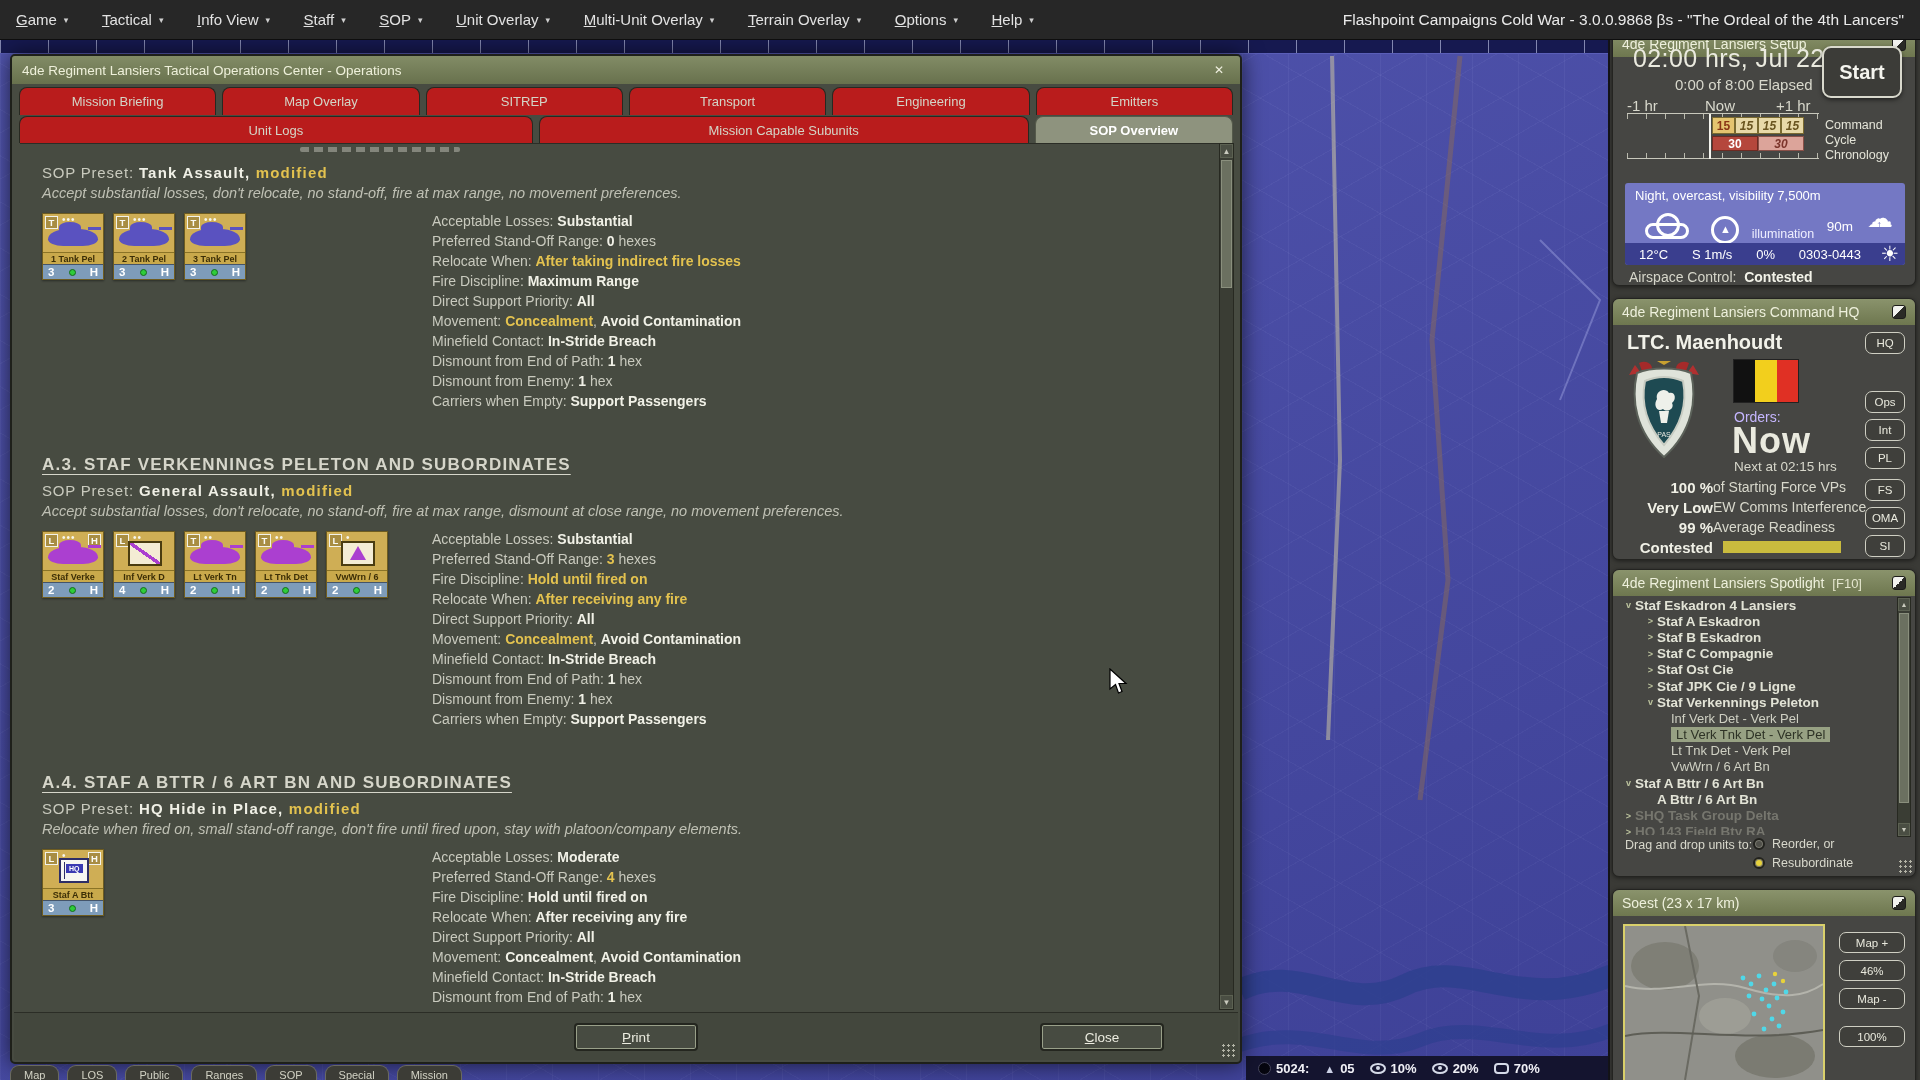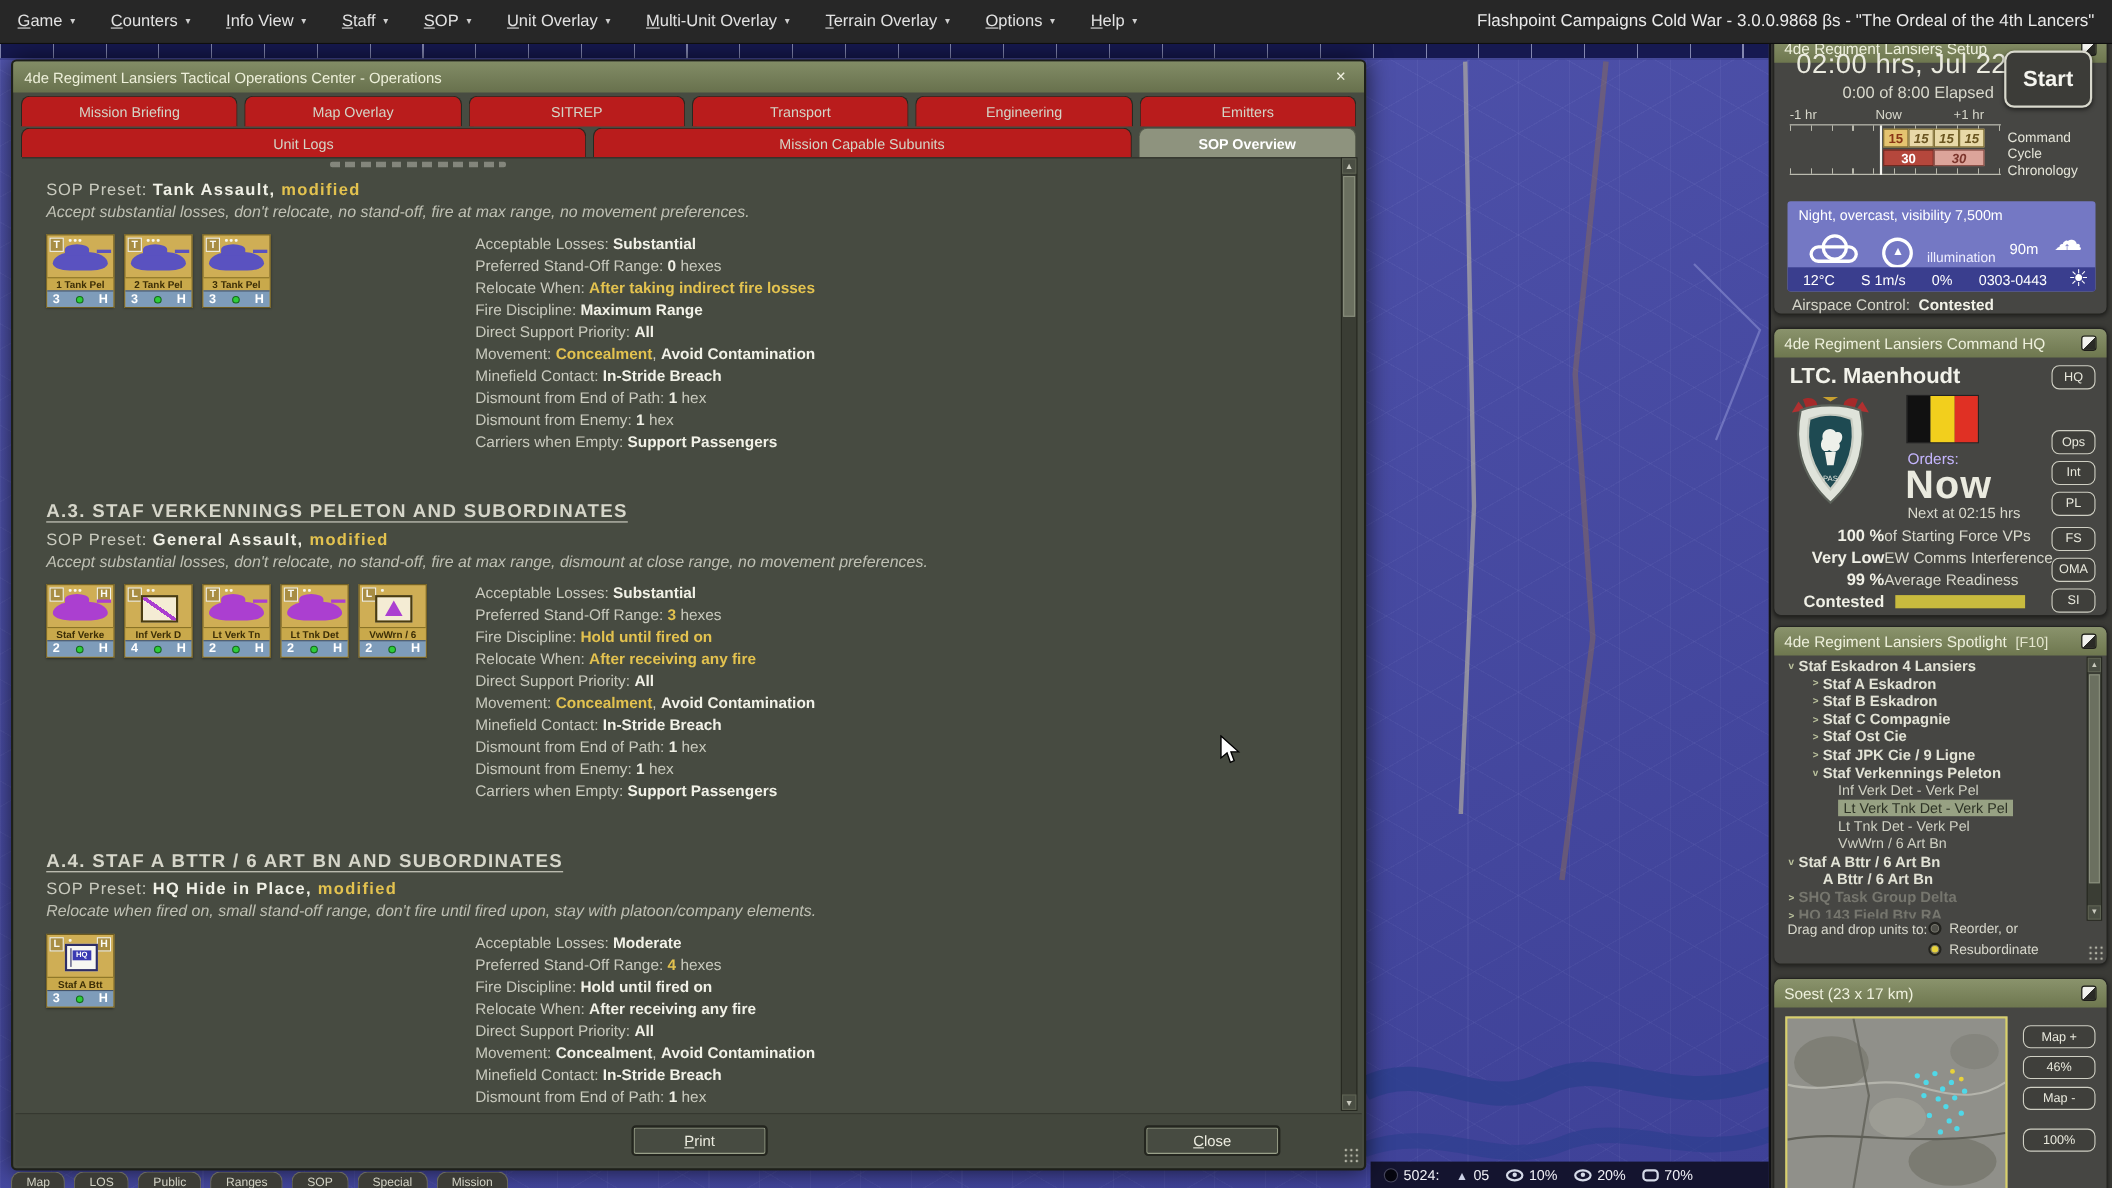--- a/index.html
+++ b/index.html
@@ -101,21 +101,21 @@
 .panel-h{height:26px;background:linear-gradient(#8a936c,#6e774f);border-radius:6px 6px 0 0;display:flex;align-items:center;padding:0 9px;color:#eef0dc;font-size:14px;gap:8px;white-space:nowrap}
 .collapse{margin-left:auto;width:14px;height:14px;border-radius:3px;background:linear-gradient(135deg,#f2f2ee 50%,#2a2a26 50%);border:1px solid #1d1d1a;flex:none}
 .hotkey{font-size:13px;color:#e4e6ce}
 
 
 #panel-setup{top:30px;height:256px}
 .time{position:absolute;left:20px;top:13px;font-size:25px;color:#eaeadf;letter-spacing:.4px}
 .elapsed{position:absolute;left:62px;top:45px;font-size:15px;color:#d8d8cc}
 .start-btn{position:absolute;right:13px;top:15px;width:80px;height:52px;background:#3c3c38;border:2px solid #d9d9cd;border-radius:9px;color:#f4f4ee;font-weight:bold;font-size:20px;display:flex;align-items:center;justify-content:center;box-shadow:0 2px 4px rgba(0,0,0,.5)}
 .chrono{position:absolute;left:0;top:66px;width:304px;height:66px}
-.tl-lab{position:absolute;font-size:12px;color:#d8d8cc;top:0}
+.tl-lab{position:absolute;font-size:15px;color:#d8d8cc;top:0}
 .tl-l{left:14px}.tl-c{left:92px}.tl-r{left:163px}
 .tickstrip{position:absolute;left:14px;height:6px;width:192px;border-top:1px solid #c8c8bc;background-image:repeating-linear-gradient(90deg,#b9b9ad 0 1px,transparent 1px 19px)}
 .ts-top{top:16px}.ts-bot{top:56px;border-top:none;border-bottom:1px solid #c8c8bc;background-position:bottom}
 .nowline{position:absolute;left:96px;top:17px;width:2px;height:45px;background:#f4f4ee}
 .crow1{position:absolute;left:99px;top:20px;display:flex}
 .crow2{position:absolute;left:99px;top:39px;display:flex}
 .cbox{width:23px;height:17px;display:flex;align-items:center;justify-content:center;font-size:12px;font-weight:bold;border:1px solid #7a6a30}
 .cbox[data-v="solid"]{background:#e5c470;color:#8a3515}
 .cbox[data-v="ital"]{background:#e8d9a8;color:#6a5520;font-style:italic}
 .cbox[data-v="red"]{width:46px;height:15px;background:#b5473c;color:#fff;border-color:#6e2a22}
@@ -179,21 +179,21 @@
 
 #panel-mini{top:889px;height:200px}
 .minimap{position:absolute;left:10px;top:34px;width:202px;height:158px;border:2px solid #d9d06b;background:#8e8e86}
 .mbtns{position:absolute;right:10px;top:42px;display:flex;flex-direction:column;gap:7px;align-items:center}
 .mbtn{width:66px;height:21px;background:#3f3f3b;border:1px solid #cfcfc3;border-radius:7px;color:#e9e9dd;font-size:11.5px;display:flex;align-items:center;justify-content:center}
 .mbtns .mbtn:nth-of-type(4){margin-top:10px}
 
 
 .btabs{position:absolute;left:10px;bottom:0;display:flex;gap:8px;z-index:45}
 .btab{height:24px;padding:3px 13px;background:#3c3c36;border:1px solid #6a6a60;border-bottom:none;border-radius:9px 9px 0 0;color:#d2d2c4;font-size:11px;transform:translateY(9px);white-space:nowrap}
-.statusbar{position:absolute;left:1246px;top:1056px;width:362px;height:24px;background:rgba(16,16,38,.92);z-index:35;display:flex;align-items:center;gap:15px;padding:0 12px;color:#f0f0f6;font-size:13px;font-weight:normal}
+.statusbar{position:absolute;left:1246px;top:1056px;width:362px;height:24px;background:rgba(16,16,38,.92);z-index:35;display:flex;align-items:center;gap:15px;padding:0 12px;color:#f0f0f6;font-size:13px;font-weight:bold}
 .sitem{display:flex;align-items:center;gap:5px}
 .sicon{display:inline-block;position:relative}
 .sicon[data-icon="hex"]{width:13px;height:13px;border-radius:50%;background:#06060f;border:1px solid #45455c}
 .sicon[data-icon="units"]::before{content:"▲";font-size:11px;color:#ccd1e6;font-weight:normal}
 .sicon[data-icon="eye"]{width:16px;height:11px;border:2px solid #d5dae8;border-radius:50%}
 .sicon[data-icon="eye"]::after{content:"";position:absolute;left:4px;top:1.5px;width:4px;height:4px;border-radius:50%;background:#d5dae8}
 .sicon[data-icon="bubble"]{width:15px;height:11px;border:2px solid #d5dae8;border-radius:4px}
 
 .cursor{position:absolute;left:1108px;top:668px;z-index:100}
 </style>
@@ -214,21 +214,21 @@
   <div class="ruler"></div>
 
   <div class="menubar">
     <div class="menu-items">
 
     <div class="menu-item">
           <span class="mlabel">Game</span>
           <span class="caret"></span>
         </div>
         <div class="menu-item">
-          <span class="mlabel">Counters</span>
+          <span class="mlabel">Tactical</span>
           <span class="caret"></span>
         </div>
         <div class="menu-item">
           <span class="mlabel">Info View</span>
           <span class="caret"></span>
         </div>
         <div class="menu-item">
           <span class="mlabel">Staff</span>
           <span class="caret"></span>
         </div>

